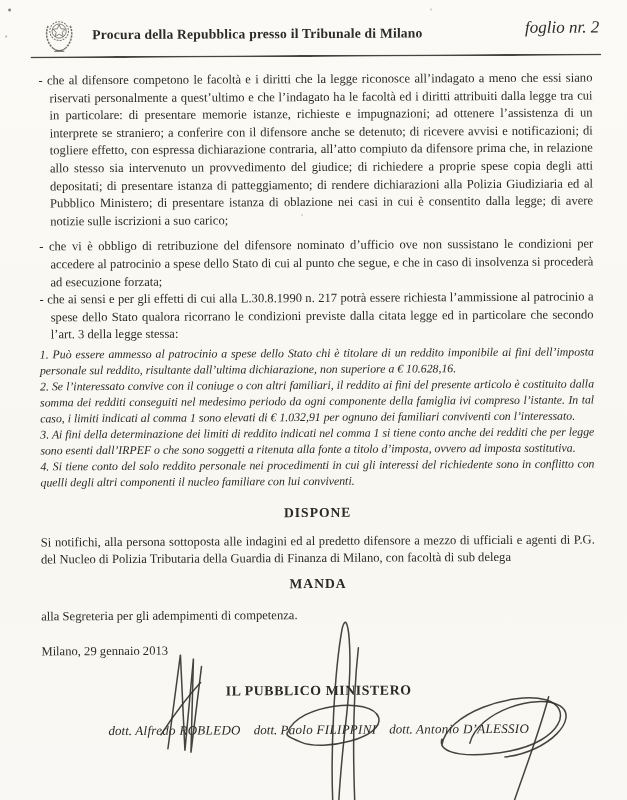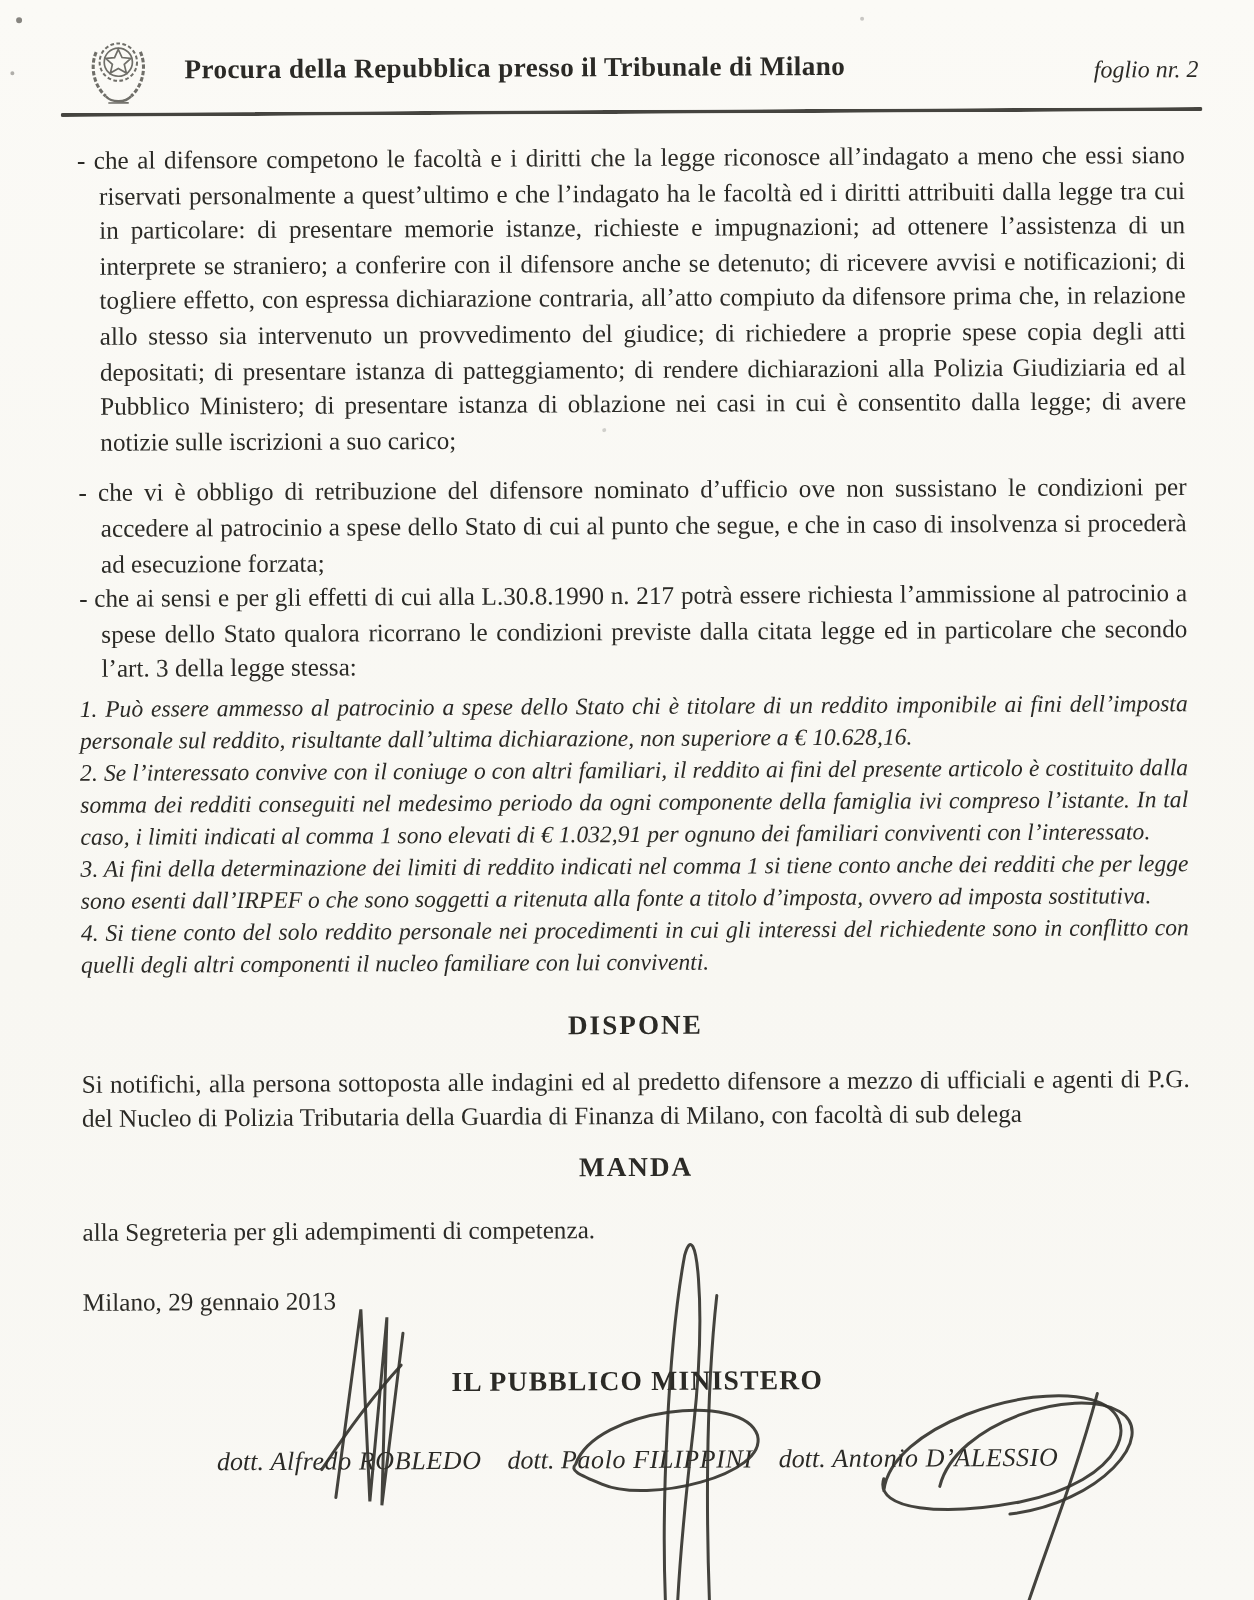--- a/index.html
+++ b/index.html
@@ -12,21 +12,21 @@
   .scan{position:relative;width:100%;height:100%;transform:rotate(-0.3deg);transform-origin:50% 0;}
   .speck{position:absolute;background:#55534e;border-radius:50%;opacity:.7;}
   .s1{left:8px;top:7px;width:3px;height:3px;}
   .s2{left:5px;top:34px;width:2px;height:2px;opacity:.45;}
   .s3{left:430px;top:9px;width:2px;height:2px;opacity:.3;}
   .s4{left:300px;top:214px;width:2px;height:2px;opacity:.25;}
 
   .letterhead{position:relative;height:58px;}
   .emblem{position:absolute;left:42px;top:13px;width:34px;height:42px;}
   .office-title{position:absolute;left:92px;top:26px;font-weight:bold;font-size:13.6px;letter-spacing:.2px;}
-  .folio{position:absolute;right:28px;top:29px;font-style:italic;font-size:12px;}
+  .folio{position:absolute;right:28px;top:19px;font-style:italic;font-size:17px;}
   .rule{position:absolute;left:30px;right:26px;top:55px;border-top:2px solid #45443f;border-radius:1px;}
 
   .body{padding:13px 35px 0 38px;text-align:justify;font-size:12.6px;line-height:17.6px;}
   .bullet{margin:0;padding-left:11px;text-indent:-11px;}
   .bullet.gap-after{margin-bottom:8px;}
   .laws{margin-top:2px;}
   .laws p{margin:0;font-style:italic;font-size:11.8px;line-height:16px;text-align:justify;}
   .center-head{text-align:center;font-weight:bold;font-size:13.6px;letter-spacing:1px;margin:15px 0 11px;text-indent:0;}
   .center-head.manda{margin:7px 0 0;}
   .notify{margin:0;}

